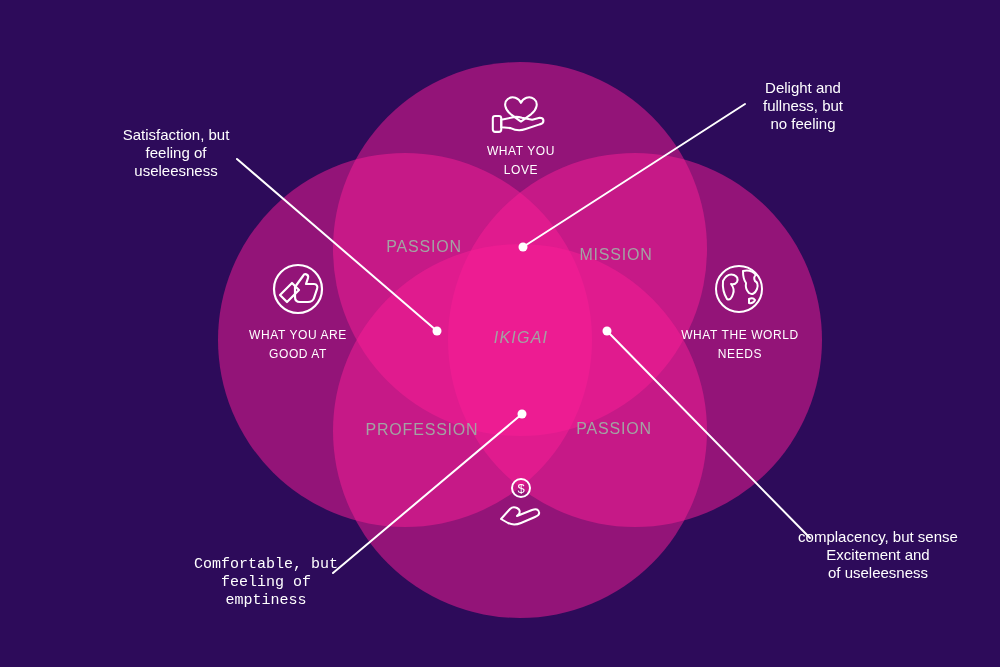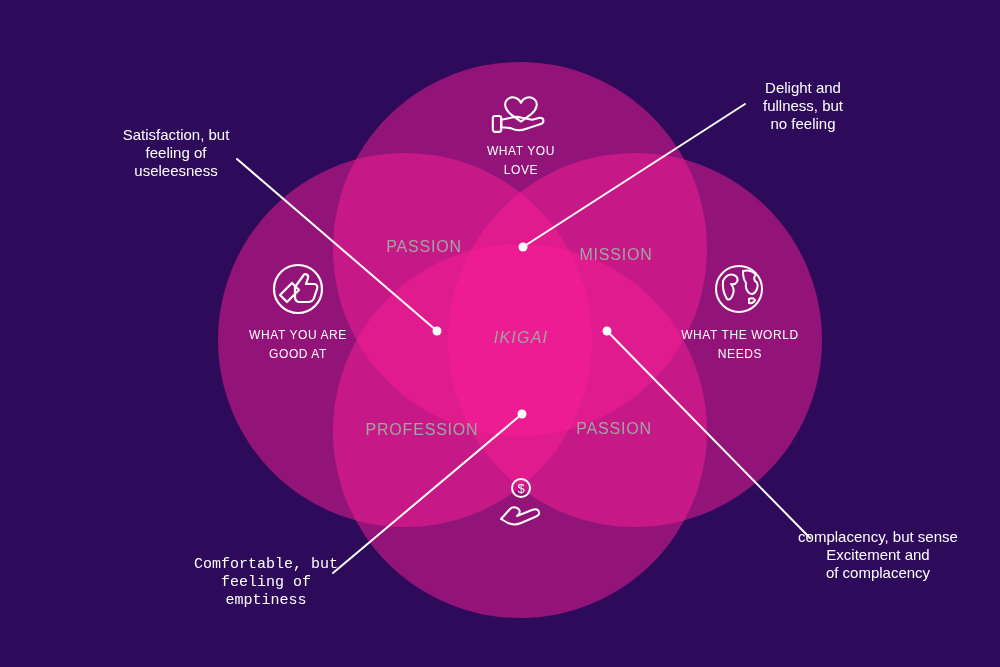--- a/index.html
+++ b/index.html
@@ -130,16 +130,16 @@
     <span>no feeling</span>
   </div>
   <div class="annotation" style="left:266px;top:556px;font-family:Liberation Mono, monospace;">
     <span>Comfortable, but</span>
     <span>feeling of</span>
     <span>emptiness</span>
   </div>
   <div class="annotation" style="left:878px;top:528px;">
     <span>complacency, but sense</span>
     <span>Excitement and</span>
-    <span>of complacency</span>
+    <span>of useleesness</span>
   </div>
 
 </div>
 
 </body></html>

